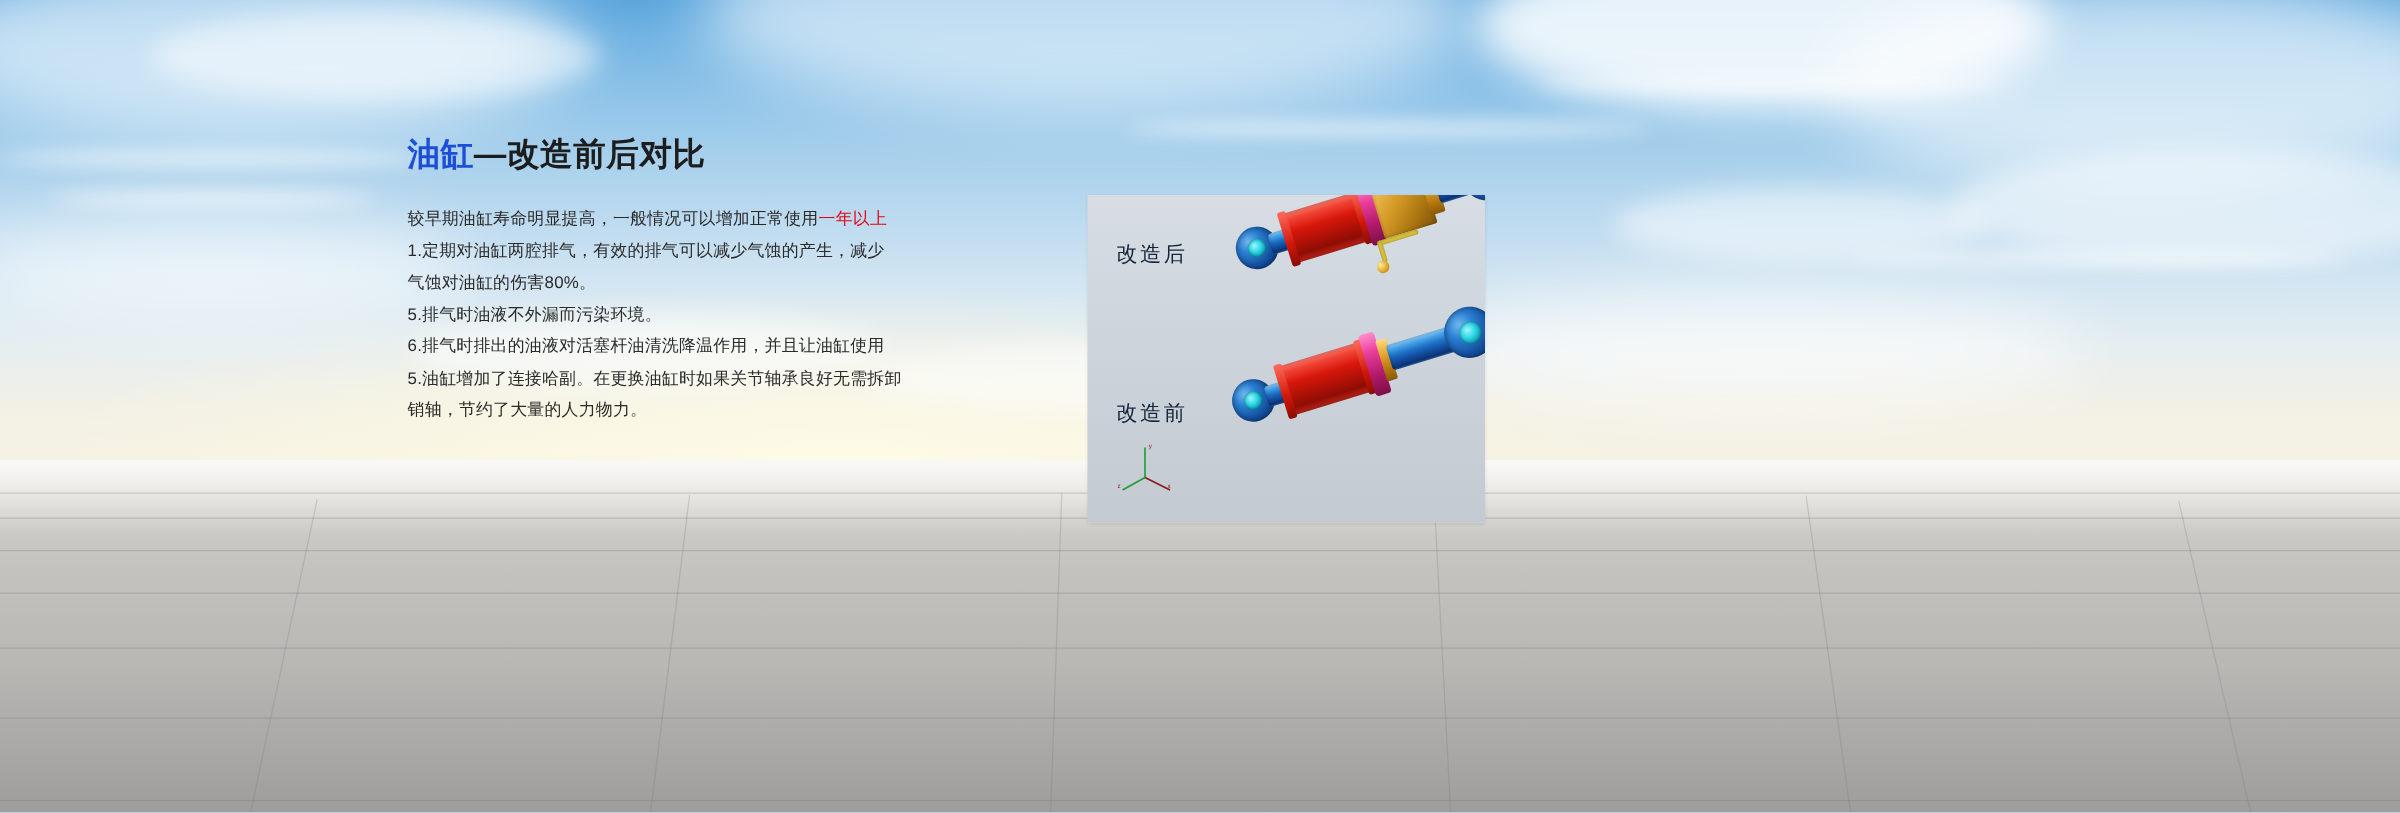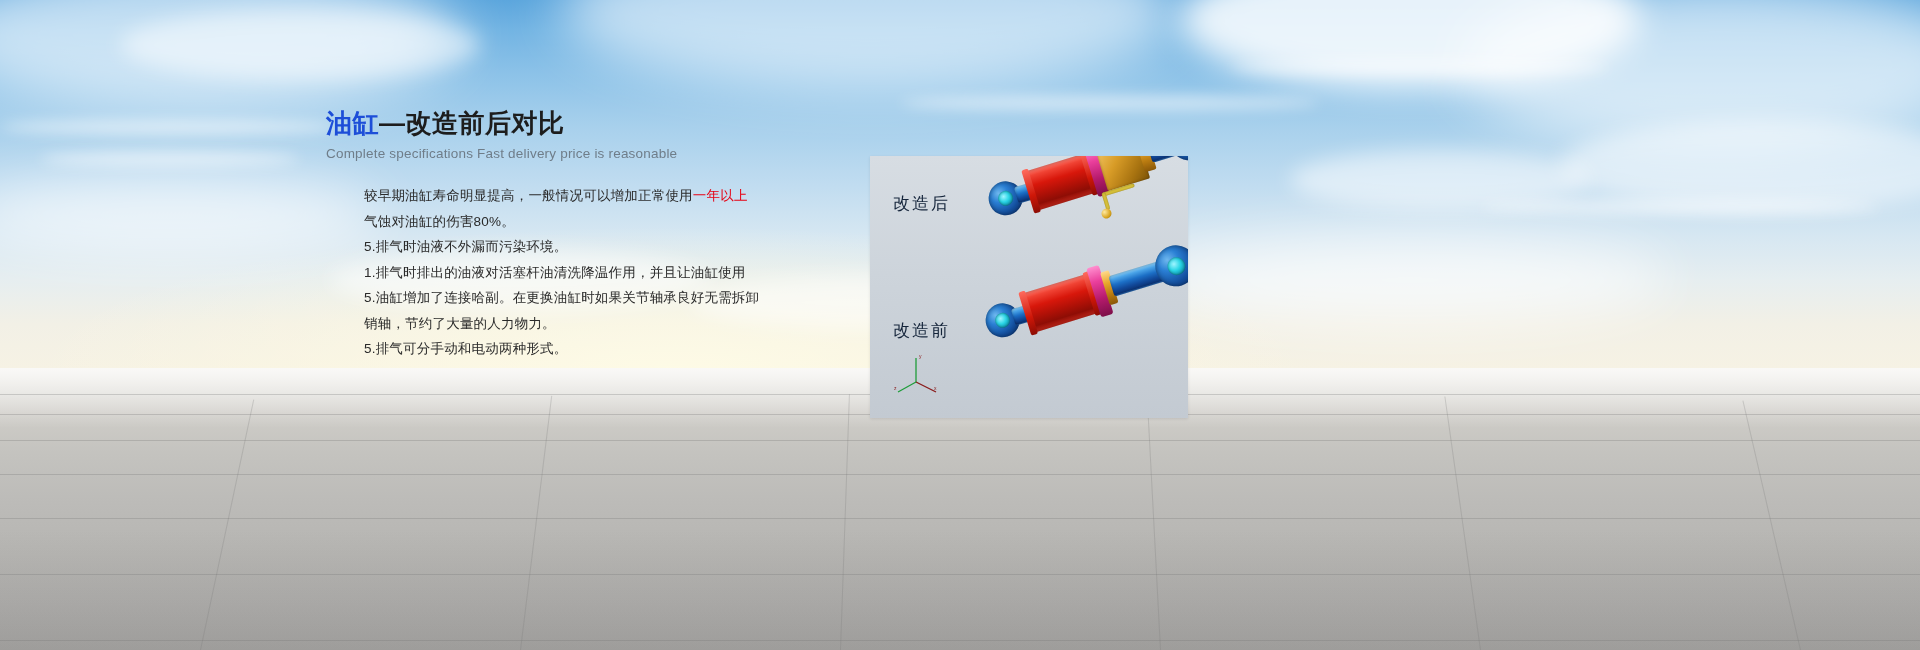--- a/index.html
+++ b/index.html
@@ -74,21 +74,21 @@
     color:#1d1d1d; line-height:34px; white-space:nowrap;
   }
   .title .hl { color:#1d4ed8; }
 
   .subtitle {
     margin-top:6px;
     font-size:13.5px; color:#6f7d89; letter-spacing:.2px;
     white-space:nowrap;
   }
 
-  .body { margin-top:22px;margin-left:38px; }
+  .body { margin-top:22px; }
   .body p {
     font-size:13.5px; color:#2a2a2a; line-height:25.5px;
     white-space:nowrap; letter-spacing:.2px;
   }
   .body p .hl { color:#e60012; }
 
   
   .figure {
     position:absolute; left:870px; top:156px; width:318px; height:262px;
     background:linear-gradient(to bottom,#d7dde3 0%,#cdd4db 45%,#c3cad2 100%);
@@ -203,30 +203,29 @@
 
     <div class="paveshade"></div>
   </div>
 
   <div class="content">
 
     <div class="title">
       <span class="hl">油缸</span><span>—改造前后对比</span>
     </div>
 
-    <div class="subtitle">Complete specifications Fast delivery price is reasonable</div>
 
     <div class="body">
       <p><span>较早期油缸寿命明显提高，一般情况可以增加正常使用</span><span class="hl">一年以上</span></p>
+      <p><span>1.定期对油缸两腔排气，有效的排气可以减少气蚀的产生，减少</span></p>
       <p><span>气蚀对油缸的伤害80%。</span></p>
       <p><span>5.排气时油液不外漏而污染环境。</span></p>
-      <p><span>1.排气时排出的油液对活塞杆油清洗降温作用，并且让油缸使用</span></p>
+      <p><span>6.排气时排出的油液对活塞杆油清洗降温作用，并且让油缸使用</span></p>
       <p><span>5.油缸增加了连接哈副。在更换油缸时如果关节轴承良好无需拆卸</span></p>
       <p><span>销轴，节约了大量的人力物力。</span></p>
-      <p><span>5.排气可分手动和电动两种形式。</span></p>
     </div>
   </div>
 
   <div class="figure">
 
     <div class="fig-label lbl-after">改造后</div>
     <div class="fig-label lbl-before">改造前</div>
 
     <div class="cyl" style="left:108px; top:10px; width:206px; height:118px; transform:rotate(-17deg); transform-origin:left top;">
 

